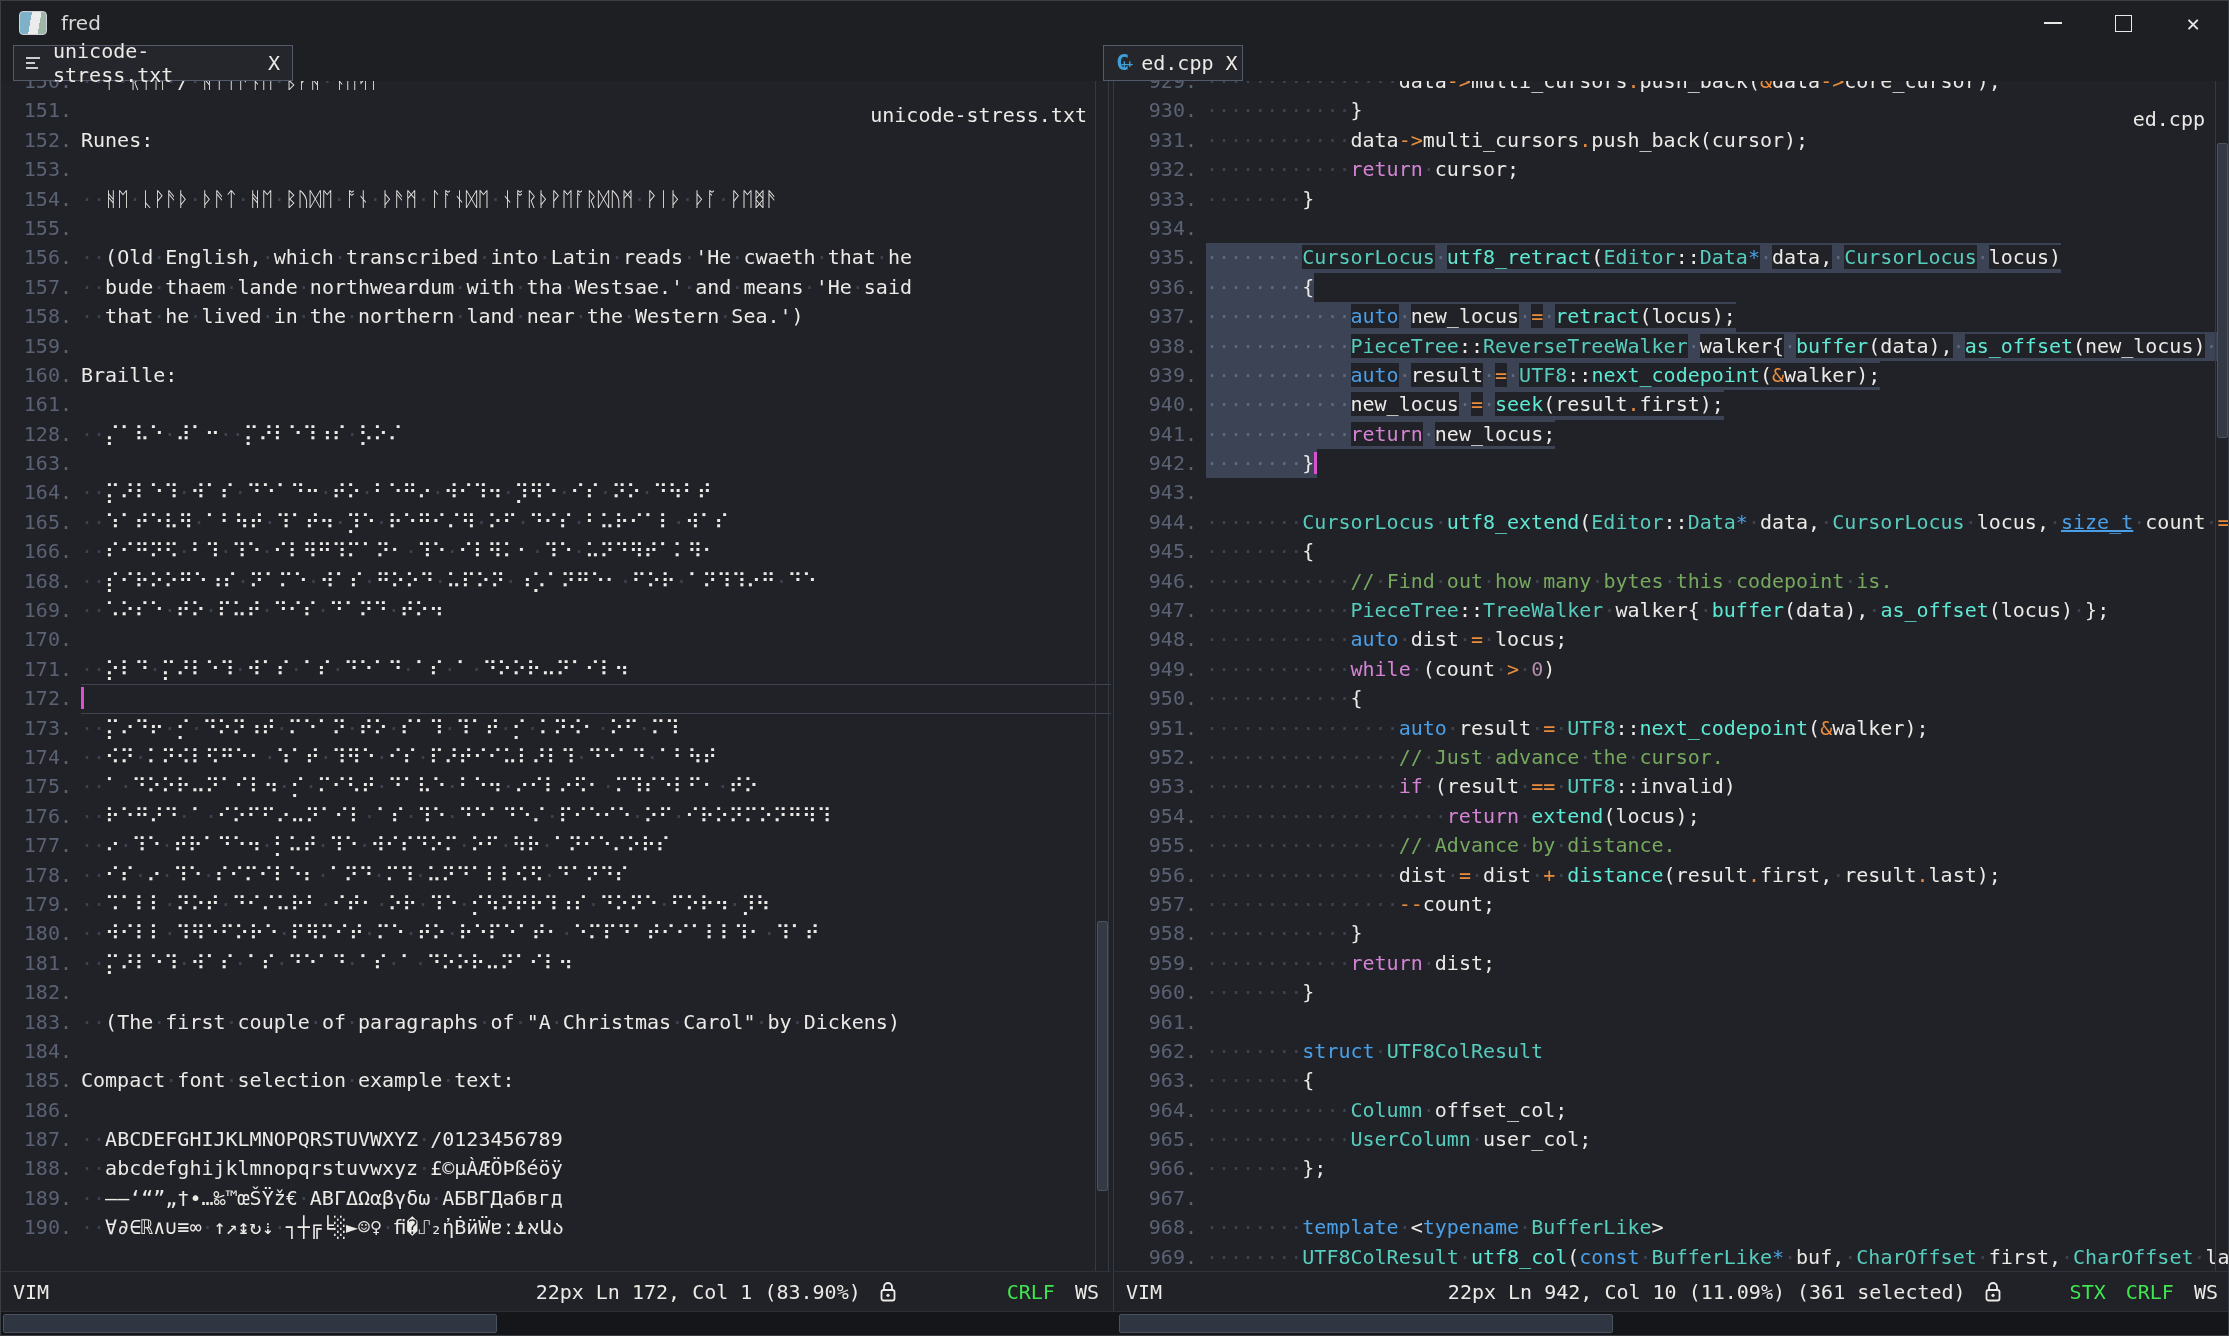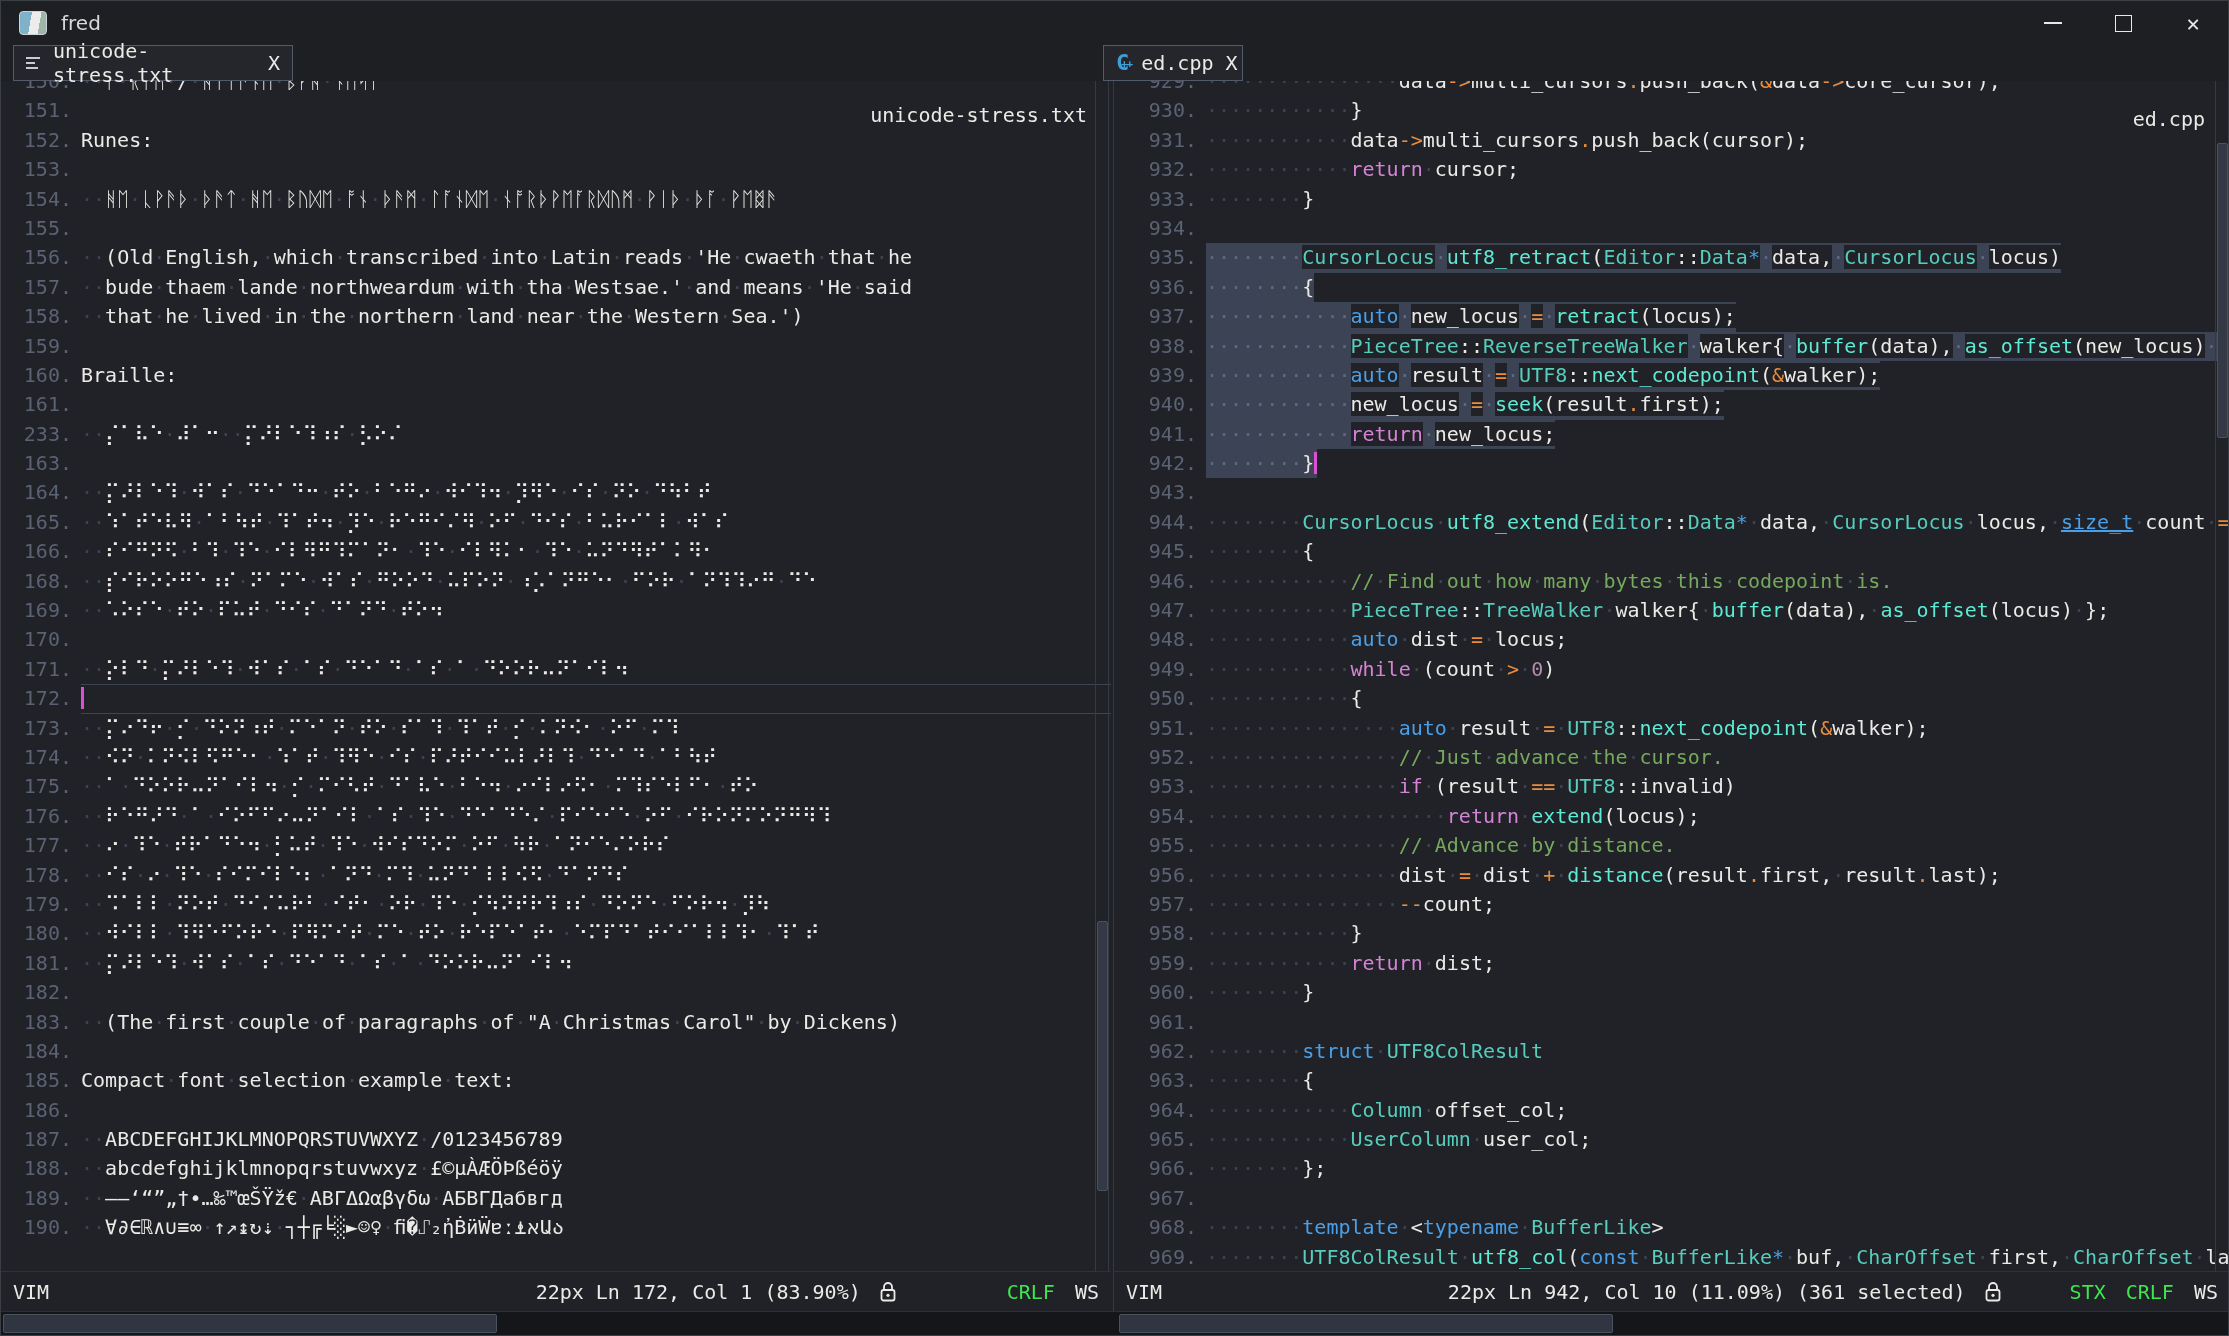--- a/index.html
+++ b/index.html
@@ -114,21 +114,21 @@
         <div class="row"><span class="gutter">152.</span><span class="cw"><span class="content"><span class="tok pl">Runes:</span></span></span></div>
         <div class="row"><span class="gutter">153.</span><span class="cw"><span class="content"><span class="tok pl"></span></span></span></div>
         <div class="row"><span class="gutter">154.</span><span class="cw"><span class="content"><span class="tok pl"><span class="dot">··</span>ᚻᛖ<span class="dot">·</span>ᚳᚹᚫᚦ<span class="dot">·</span>ᚦᚫᛏ<span class="dot">·</span>ᚻᛖ<span class="dot">·</span>ᛒᚢᛞᛖ<span class="dot">·</span>ᚩᚾ<span class="dot">·</span>ᚦᚫᛗ<span class="dot">·</span>ᛚᚪᚾᛞᛖ<span class="dot">·</span>ᚾᚩᚱᚦᚹᛖᚪᚱᛞᚢᛗ<span class="dot">·</span>ᚹᛁᚦ<span class="dot">·</span>ᚦᚪ<span class="dot">·</span>ᚹᛖᛥᚫ</span></span></span></div>
         <div class="row"><span class="gutter">155.</span><span class="cw"><span class="content"><span class="tok pl"></span></span></span></div>
         <div class="row"><span class="gutter">156.</span><span class="cw"><span class="content"><span class="tok pl"><span class="dot">··</span>(Old<span class="dot">·</span>English,<span class="dot">·</span>which<span class="dot">·</span>transcribed<span class="dot">·</span>into<span class="dot">·</span>Latin<span class="dot">·</span>reads<span class="dot">·</span>'He<span class="dot">·</span>cwaeth<span class="dot">·</span>that<span class="dot">·</span>he</span></span></span></div>
         <div class="row"><span class="gutter">157.</span><span class="cw"><span class="content"><span class="tok pl"><span class="dot">··</span>bude<span class="dot">·</span>thaem<span class="dot">·</span>lande<span class="dot">·</span>northweardum<span class="dot">·</span>with<span class="dot">·</span>tha<span class="dot">·</span>Westsae.'<span class="dot">·</span>and<span class="dot">·</span>means<span class="dot">·</span>'He<span class="dot">·</span>said</span></span></span></div>
         <div class="row"><span class="gutter">158.</span><span class="cw"><span class="content"><span class="tok pl"><span class="dot">··</span>that<span class="dot">·</span>he<span class="dot">·</span>lived<span class="dot">·</span>in<span class="dot">·</span>the<span class="dot">·</span>northern<span class="dot">·</span>land<span class="dot">·</span>near<span class="dot">·</span>the<span class="dot">·</span>Western<span class="dot">·</span>Sea.')</span></span></span></div>
         <div class="row"><span class="gutter">159.</span><span class="cw"><span class="content"><span class="tok pl"></span></span></span></div>
         <div class="row"><span class="gutter">160.</span><span class="cw"><span class="content"><span class="tok pl">Braille:</span></span></span></div>
         <div class="row"><span class="gutter">161.</span><span class="cw"><span class="content"><span class="tok pl"></span></span></span></div>
-        <div class="row"><span class="gutter">233.</span><span class="cw"><span class="content"><span class="tok pl"><span class="dot">··</span>⡌⠁⠧⠑<span class="dot">·</span>⠼⠁⠒<span class="dot">··</span>⡍⠜⠇⠑⠹⠰⠎<span class="dot">·</span>⡣⠕⠌</span></span></span></div>
+        <div class="row"><span class="gutter">128.</span><span class="cw"><span class="content"><span class="tok pl"><span class="dot">··</span>⡌⠁⠧⠑<span class="dot">·</span>⠼⠁⠒<span class="dot">··</span>⡍⠜⠇⠑⠹⠰⠎<span class="dot">·</span>⡣⠕⠌</span></span></span></div>
         <div class="row"><span class="gutter">163.</span><span class="cw"><span class="content"><span class="tok pl"></span></span></span></div>
         <div class="row"><span class="gutter">164.</span><span class="cw"><span class="content"><span class="tok pl"><span class="dot">··</span>⡍⠜⠇⠑⠹<span class="dot">·</span>⠺⠁⠎<span class="dot">·</span>⠙⠑⠁⠙⠒<span class="dot">·</span>⠞⠕<span class="dot">·</span>⠃⠑⠛⠔<span class="dot">·</span>⠺⠊⠹⠲<span class="dot">·</span>⡹⠻⠑<span class="dot">·</span>⠊⠎<span class="dot">·</span>⠝⠕<span class="dot">·</span>⠙⠳⠃⠞</span></span></span></div>
         <div class="row"><span class="gutter">165.</span><span class="cw"><span class="content"><span class="tok pl"><span class="dot">··</span>⠱⠁⠞⠑⠧⠻<span class="dot">·</span>⠁⠃⠳⠞<span class="dot">·</span>⠹⠁⠞⠲<span class="dot">·</span>⡹⠑<span class="dot">·</span>⠗⠑⠛⠊⠌⠻<span class="dot">·</span>⠕⠋<span class="dot">·</span>⠙⠊⠎<span class="dot">·</span>⠃⠥⠗⠊⠁⠇<span class="dot">·</span>⠺⠁⠎</span></span></span></div>
         <div class="row"><span class="gutter">166.</span><span class="cw"><span class="content"><span class="tok pl"><span class="dot">··</span>⠎⠊⠛⠝⠫<span class="dot">·</span>⠃⠹<span class="dot">·</span>⠹⠑<span class="dot">·</span>⠊⠇⠻⠛⠹⠍⠁⠝⠂<span class="dot">·</span>⠹⠑<span class="dot">·</span>⠊⠇⠻⠅⠂<span class="dot">·</span>⠹⠑<span class="dot">·</span>⠥⠝⠙⠻⠞⠁⠅⠻⠂</span></span></span></div>
         <div class="row"><span class="gutter">168.</span><span class="cw"><span class="content"><span class="tok pl"><span class="dot">··</span>⡎⠊⠗⠕⠕⠛⠑⠰⠎<span class="dot">·</span>⠝⠁⠍⠑<span class="dot">·</span>⠺⠁⠎<span class="dot">·</span>⠛⠕⠕⠙<span class="dot">·</span>⠥⠏⠕⠝<span class="dot">·</span>⠰⡡⠁⠝⠛⠑⠂<span class="dot">·</span>⠋⠕⠗<span class="dot">·</span>⠁⠝⠹⠹⠔⠛<span class="dot">·</span>⠙⠑</span></span></span></div>
         <div class="row"><span class="gutter">169.</span><span class="cw"><span class="content"><span class="tok pl"><span class="dot">··</span>⠡⠕⠎⠑<span class="dot">·</span>⠞⠕<span class="dot">·</span>⠏⠥⠞<span class="dot">·</span>⠙⠊⠎<span class="dot">·</span>⠙⠁⠝⠙<span class="dot">·</span>⠞⠕⠲</span></span></span></div>
         <div class="row"><span class="gutter">170.</span><span class="cw"><span class="content"><span class="tok pl"></span></span></span></div>
         <div class="row"><span class="gutter">171.</span><span class="cw"><span class="content"><span class="tok pl"><span class="dot">··</span>⡕⠇⠙<span class="dot">·</span>⡍⠜⠇⠑⠹<span class="dot">·</span>⠺⠁⠎<span class="dot">·</span>⠁⠎<span class="dot">·</span>⠙⠑⠁⠙<span class="dot">·</span>⠁⠎<span class="dot">·</span>⠁<span class="dot">·</span>⠙⠕⠕⠗⠤⠝⠁⠊⠇⠲</span></span></span></div>
         <div class="row cursor-line"><span class="gutter">172.</span><span class="cw"><span class="content"><span class="caret"></span><span class="tok pl"></span></span></span></div>
         <div class="row"><span class="gutter">173.</span><span class="cw"><span class="content"><span class="tok pl"><span class="dot">··</span>⡍⠔⠙⠖<span class="dot">·</span>⡊<span class="dot">·</span>⠙⠕⠝⠰⠞<span class="dot">·</span>⠍⠑⠁⠝<span class="dot">·</span>⠞⠕<span class="dot">·</span>⠎⠁⠹<span class="dot">·</span>⠹⠁⠞<span class="dot">·</span>⡊<span class="dot">·</span>⠅⠝⠪⠂<span class="dot">·</span>⠕⠋<span class="dot">·</span>⠍⠹</span></span></span></div>

